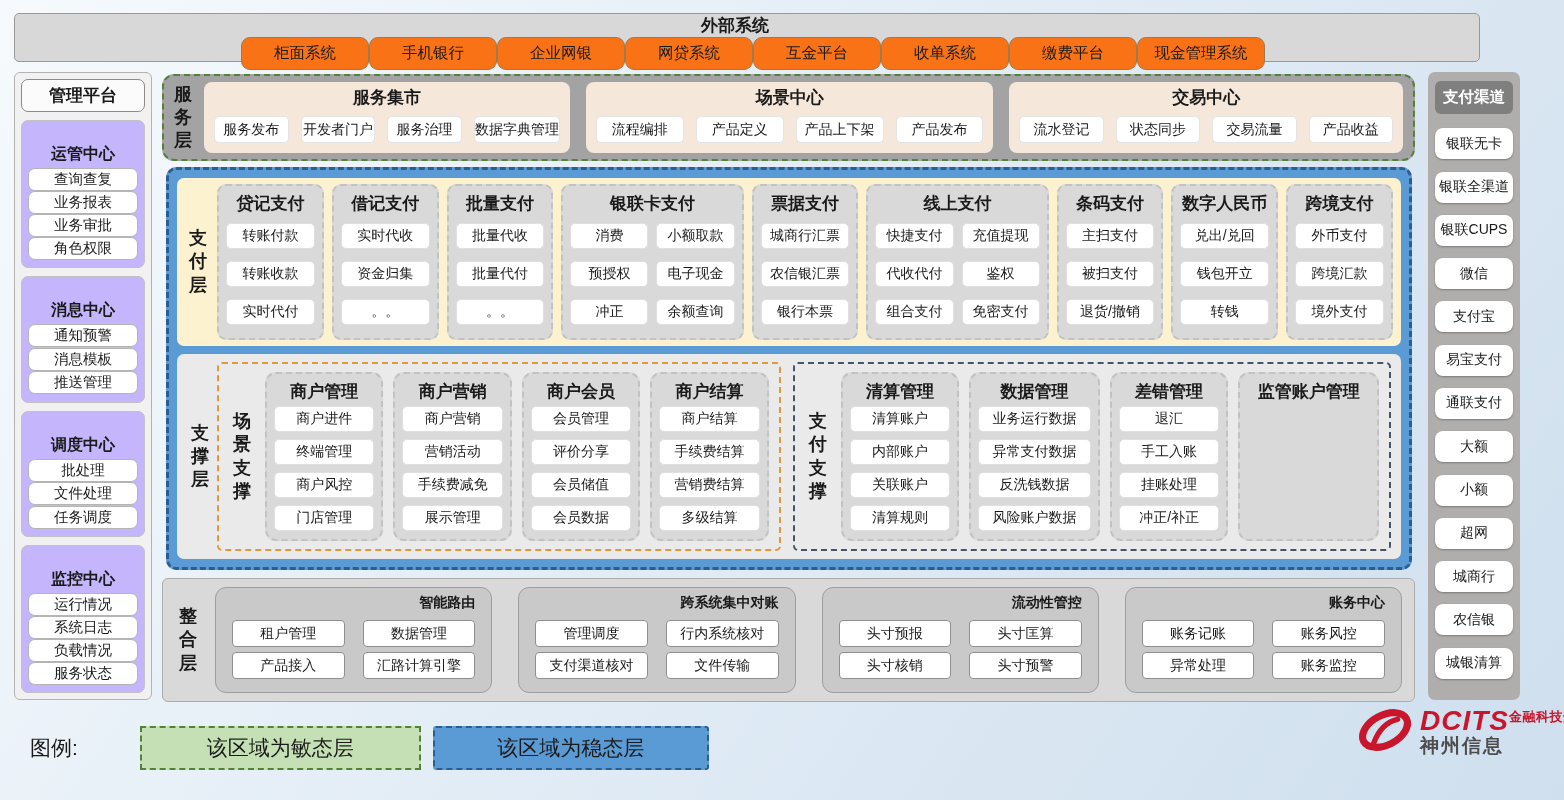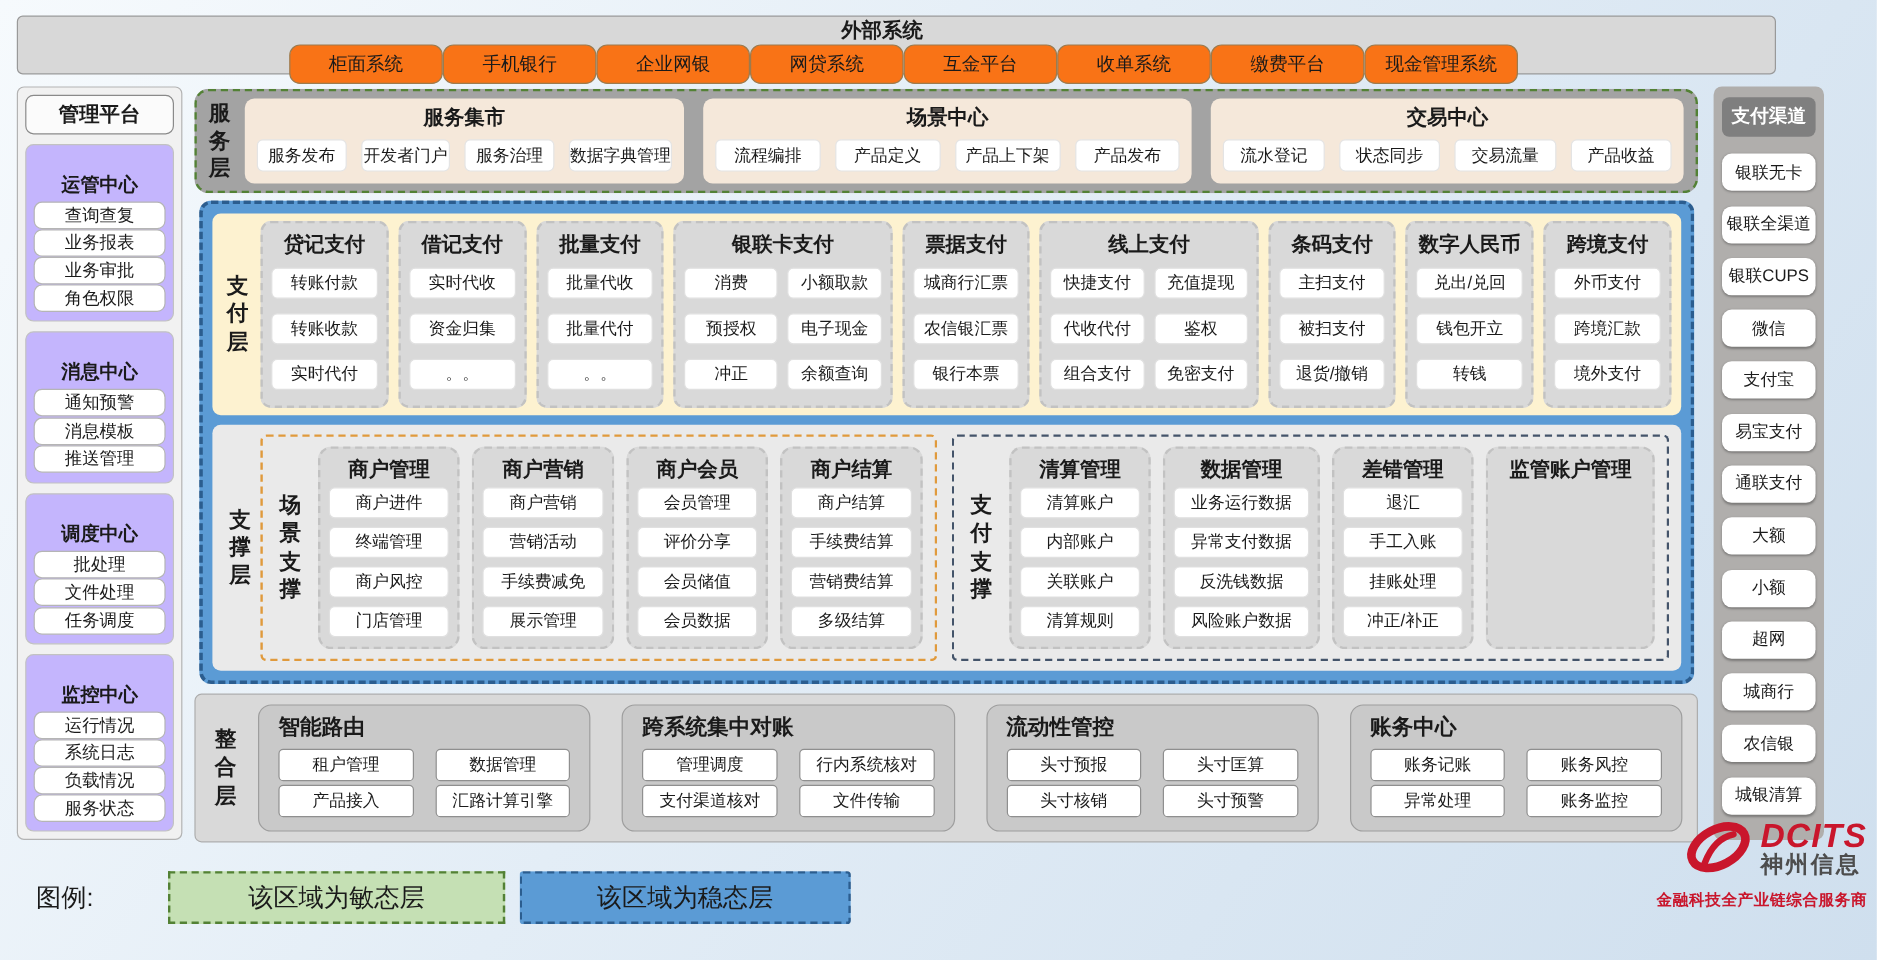--- a/index.html
+++ b/index.html
@@ -78,21 +78,21 @@
   .sgroup .g-col { border-radius:11px; }
   .fx1{flex:1} .fx115{flex:1.12} .fx125{flex:1.22}
 
   
   .integration-layer { left:162px; top:578px; width:1253px; height:124px;
     background:#d9d9d9; border:1px solid #adadad; border-radius:6px;
     display:flex; padding:8px 12px; gap:14px; }
   .int-panels { flex:1; display:flex; gap:26px; }
   .int-panel { flex:1; background:#c9c9c9; border:1px solid #9e9e9e; border-radius:11px;
     padding:4px 16px 9px; display:flex; flex-direction:column; }
-  .int-panel .c-title { font-weight:bold; font-size:18px; text-align:left; padding:2px 0 4px; }
+  .int-panel .c-title { font-weight:bold; font-size:14px; text-align:right; padding:2px 0 4px; }
   .int-items { flex:1; display:grid; grid-template-columns:1fr 1fr; gap:1px 18px; align-content:space-evenly; }
   .int-items .btn-w { border:1px solid #8f8f8f; height:27px; border-radius:4px; }
 
   
   .right-panel { left:1428px; top:72px; width:92px; height:628px;
     background:#b0aeac; border-radius:7px; display:flex; flex-direction:column;
     padding:9px 7px; }
   .pc-title { background:#7f7f7f; color:#fff; font-weight:bold; font-size:15.5px;
     border-radius:6px; text-align:center; padding:6px 0; }
   .pc-items { flex:1; display:flex; flex-direction:column; justify-content:space-evenly; padding-top:2px; }
@@ -101,21 +101,21 @@
 
   
   .legend-row { left:30px; top:726px; display:flex; align-items:center;justify-content:space-between; }
   .legend-label { font-size:21px; margin-right:62px; }
   .legend-box { width:281px; height:44px; display:flex; align-items:center; justify-content:center;
     font-size:21px; }
   .legend-box.agile { background:#c5e0b4; border:2px dashed #538135; margin-right:12px; }
   .legend-box.stable { background:#5b9bd5; border:2px dashed #2b5d8f; border-radius:3px; width:276px; }
 
   
-  .brand { right:8px; top:680px; width:200px; display:flex; flex-direction:column; align-items:flex-end; }
+  .brand { right:8px; top:704px; width:200px; display:flex; flex-direction:row; align-items:flex-start; }
   .brand-top { display:flex; align-items:center; gap:6px; }
   .brand-names { display:flex; flex-direction:column; align-items:flex-start; }
   .brand-dcits { color:#c9162c; font-size:28px; font-weight:bold; font-style:italic; letter-spacing:1px; line-height:1; }
   .brand-cn { color:#4d4d4d; font-size:19px; font-weight:bold; letter-spacing:2px; line-height:1.2; }
   .brand-tagline { color:#c9162c; font-size:13px; font-weight:bold; margin-top:4px; white-space:nowrap; letter-spacing:0.5px; }
 </style>
 </head>
 <body>
 
 <div class="abs ext-bar">

